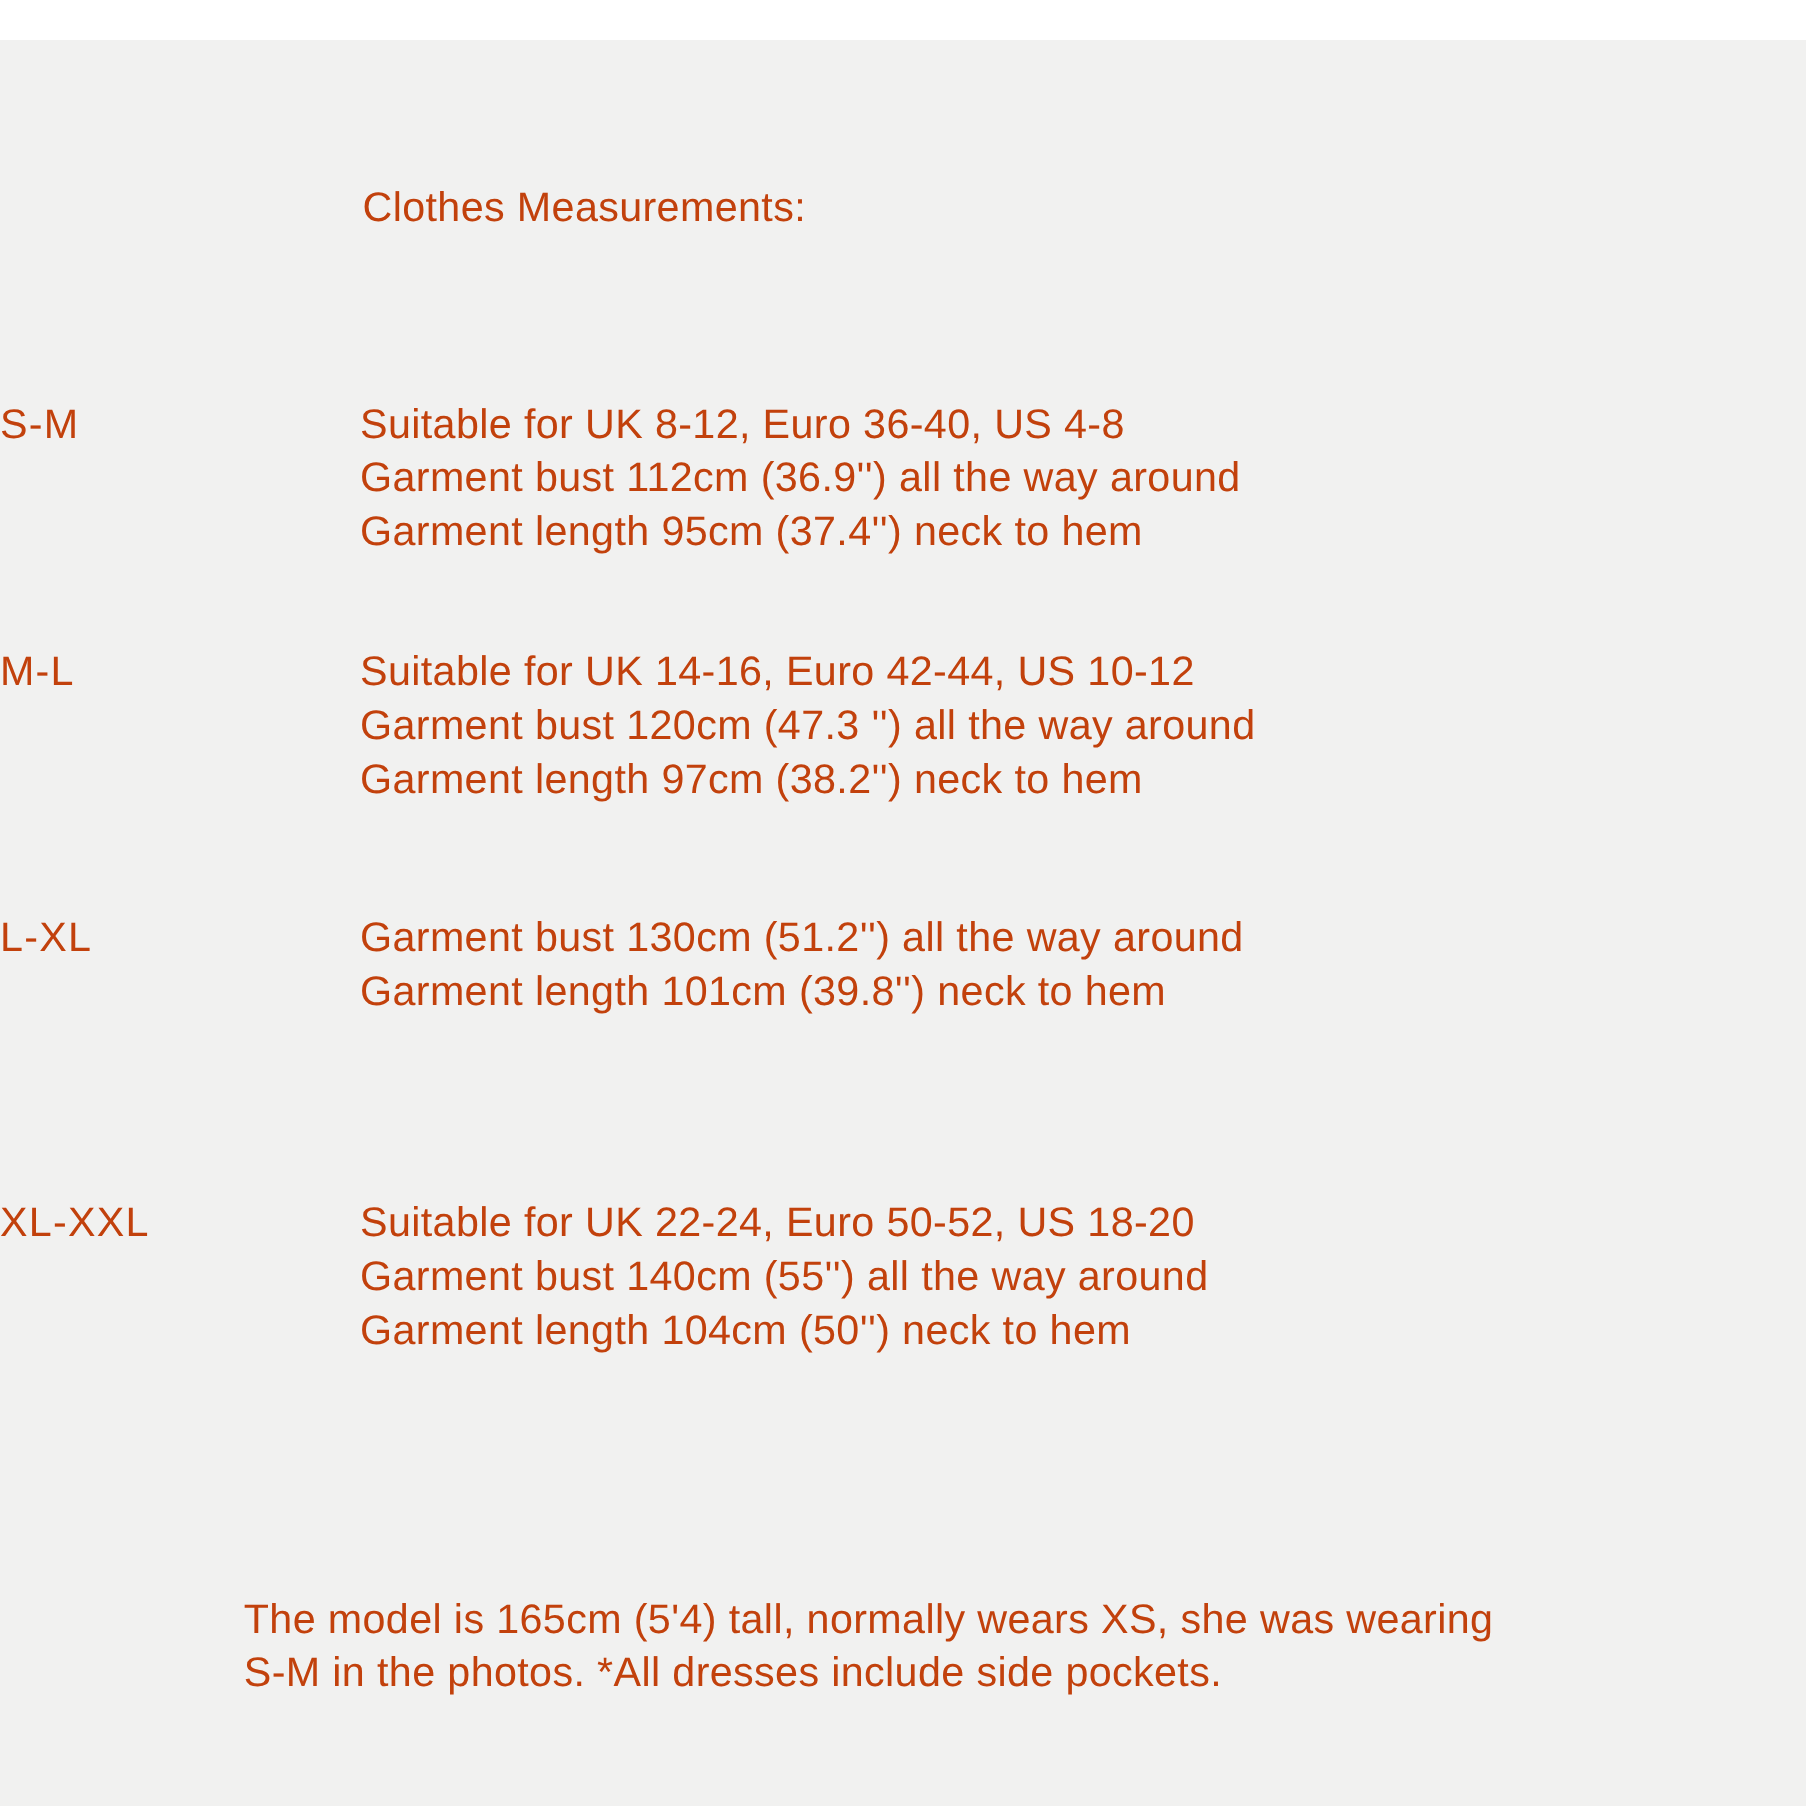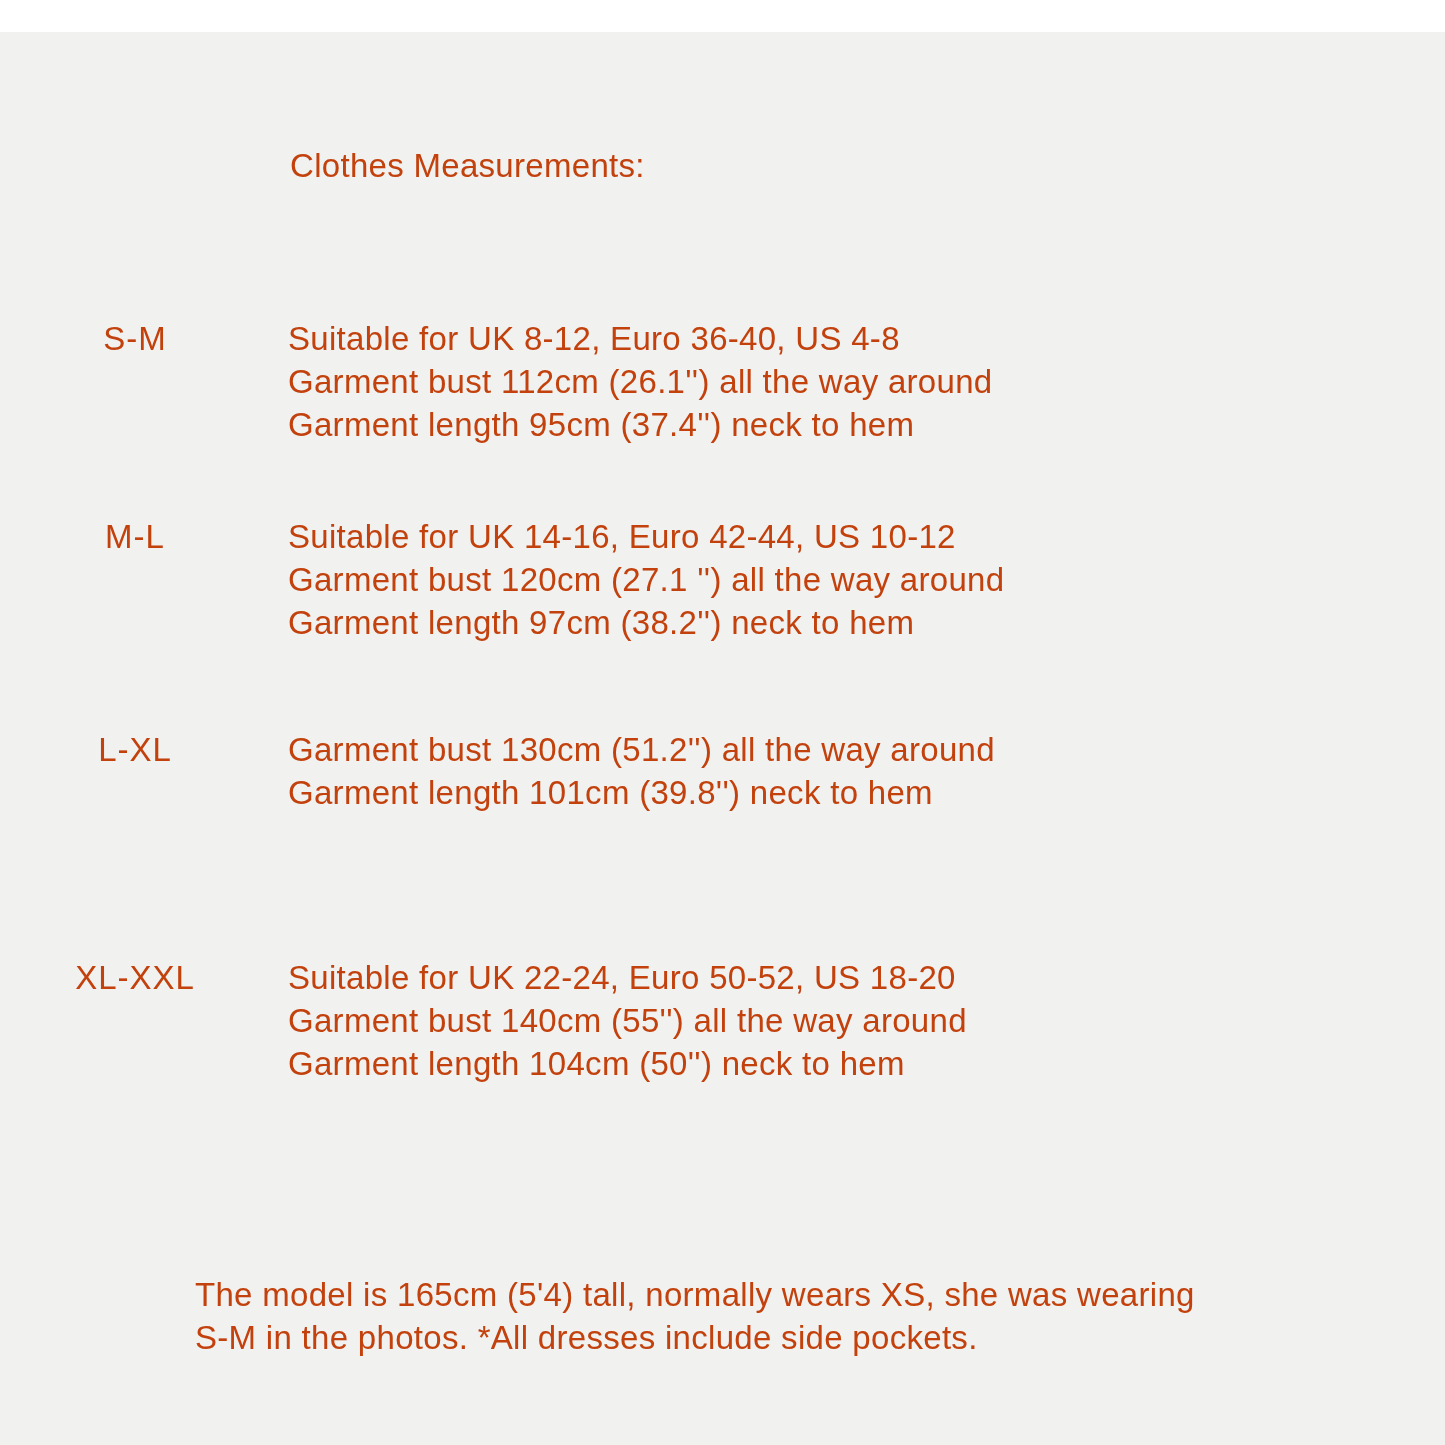--- a/index.html
+++ b/index.html
@@ -36,21 +36,21 @@
   }
   .size-block.b0 { top: 285px; }
   .size-block.b1 { top: 483px; }
   .size-block.b2 { top: 696px; }
   .size-block.b3 { top: 924px; }
   .size-label {
     position: absolute;
     left: 0;
     top: 0;
     width: 270px;
-    text-align: center;
+    text-align: left;
     letter-spacing: 1px;
   }
   .size-lines {
     margin-left: 288px;
   }
   .footnote {
     position: absolute;
     top: 1241px;
     left: 195px;
     margin: 0;
@@ -63,30 +63,30 @@
 <body>
 
 <div class="page">
 
   <h1 class="title">Clothes Measurements:</h1>
 
   <div class="size-block b0">
     <div class="size-label">S-M</div>
     <div class="size-lines">
       <div>Suitable for UK 8-12, Euro 36-40, US 4-8</div>
-      <div>Garment bust 112cm (26.1'') all the way around</div>
+      <div>Garment bust 112cm (36.9'') all the way around</div>
       <div>Garment length 95cm (37.4'') neck to hem</div>
     </div>
   </div>
 
   <div class="size-block b1">
     <div class="size-label">M-L</div>
     <div class="size-lines">
       <div>Suitable for UK 14-16, Euro 42-44, US 10-12</div>
-      <div>Garment bust 120cm (27.1 '') all the way around</div>
+      <div>Garment bust 120cm (47.3 '') all the way around</div>
       <div>Garment length 97cm (38.2'') neck to hem</div>
     </div>
   </div>
 
   <div class="size-block b2">
     <div class="size-label">L-XL</div>
     <div class="size-lines">
       <div>Garment bust 130cm (51.2'') all the way around</div>
       <div>Garment length 101cm (39.8'') neck to hem</div>
     </div>

